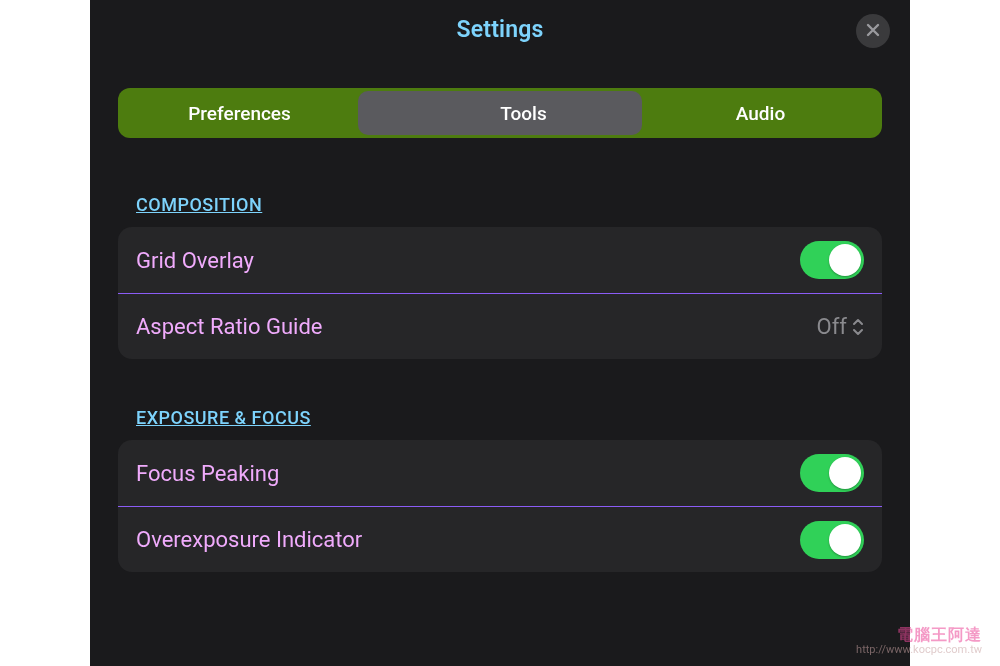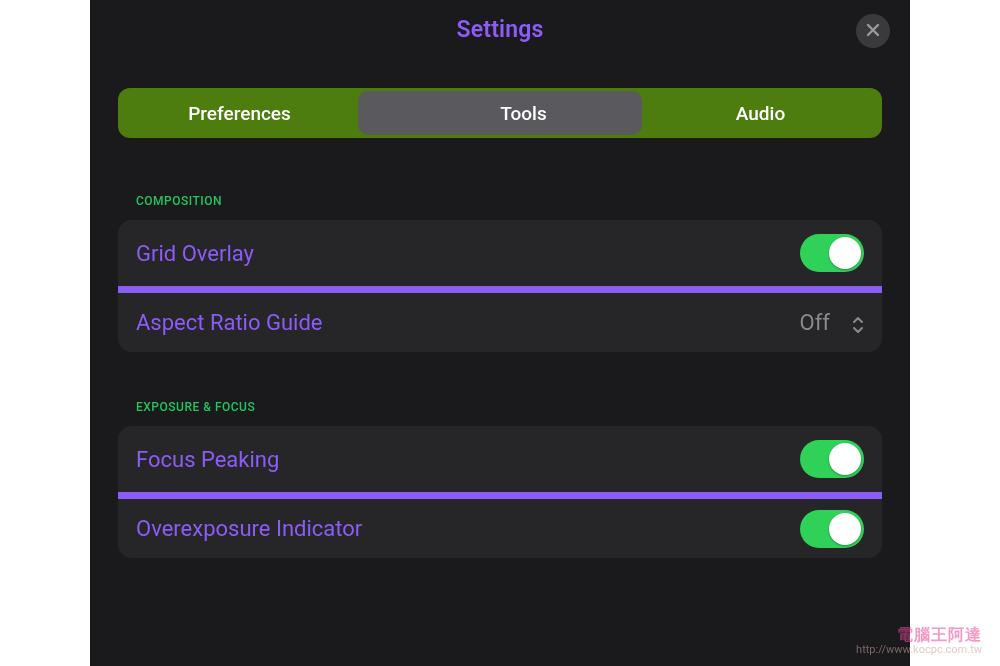--- a/index.html
+++ b/index.html
@@ -33,21 +33,21 @@
     overflow: hidden;
   }
   .header {
     position: relative;
     height: 58px;
     display: flex;
     align-items: center;
     justify-content: center;
   }
   .title {
-    color: #8b5cf6;
+    color: #7dd3fc;
     font-size: 23px;
     font-weight: 600;
     letter-spacing: 0.2px;
   }
   .close-btn {
     position: absolute;
     right: 20px;
     top: 14px;
     width: 34px;
     height: 34px;
@@ -78,49 +78,50 @@
     font-size: 19px;
     font-weight: 500;
     border-radius: 10px;
     cursor: pointer;
   }
   .segment.active {
     background: #5a5a5e;
     padding-left: 47px;
   }
   .section-header {
-    color: #22c55e;
-    font-size: 12px;
+    color: #7dd3fc;
+    font-size: 18px;
     font-weight: 500;
     letter-spacing: 0.5px;
     margin-top: 56px;
     margin-bottom: 12px;
     padding-left: 18px;
     text-transform: uppercase;
+    text-decoration: underline;
   }
   .section-header.second {
     margin-top: 48px;
   }
   .list {
     background: #262628;
     border-radius: 14px;
     overflow: hidden;
   }
   .row {
     display: flex;
     align-items: center;
     justify-content: space-between;
     height: 66px;
     padding: 0 18px;
   }
   .row + .row {
-    border-top: 7px solid #8b5cf6;
+    border-top: 1px solid #8b5cf6;
   }
   .row-label {
-    color: #8b5cf6;
+    color: #f0abfc;
     font-size: 22px;
     font-weight: 400;
   }
   .toggle {
     width: 64px;
     height: 38px;
     background: #30d158;
     border-radius: 19px;
     position: relative;
     cursor: pointer;
@@ -130,25 +131,25 @@
     right: 3px;
     top: 3px;
     width: 32px;
     height: 32px;
     border-radius: 50%;
     background: #ffffff;
     box-shadow: 0 1px 2px rgba(0,0,0,0.3);
   }
   .value-select {
     display: flex;
-    align-items: flex-end;
+    align-items: center;
     color: #8a8a8e;
     font-size: 22px;
     cursor: pointer;
-    gap: 22px;
+    gap: 5px;
   }
   .stepper-icon svg { display: block; }
   .watermark {
     position: absolute;
     right: 18px;
     bottom: 10px;
     font-size: 11px;
     color: #c7a1a1;
     opacity: 0.55;
     text-align: right;

